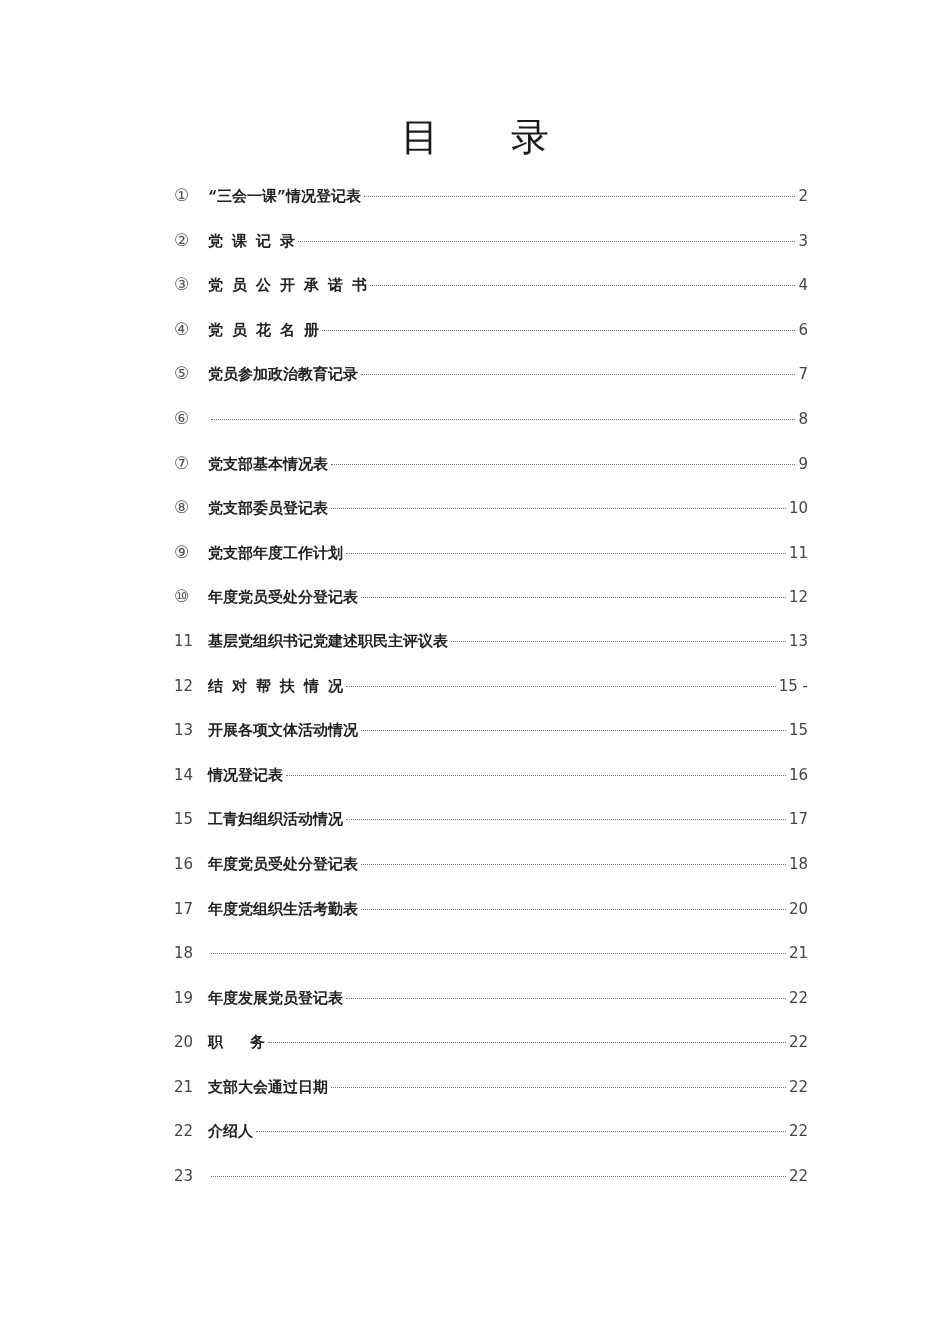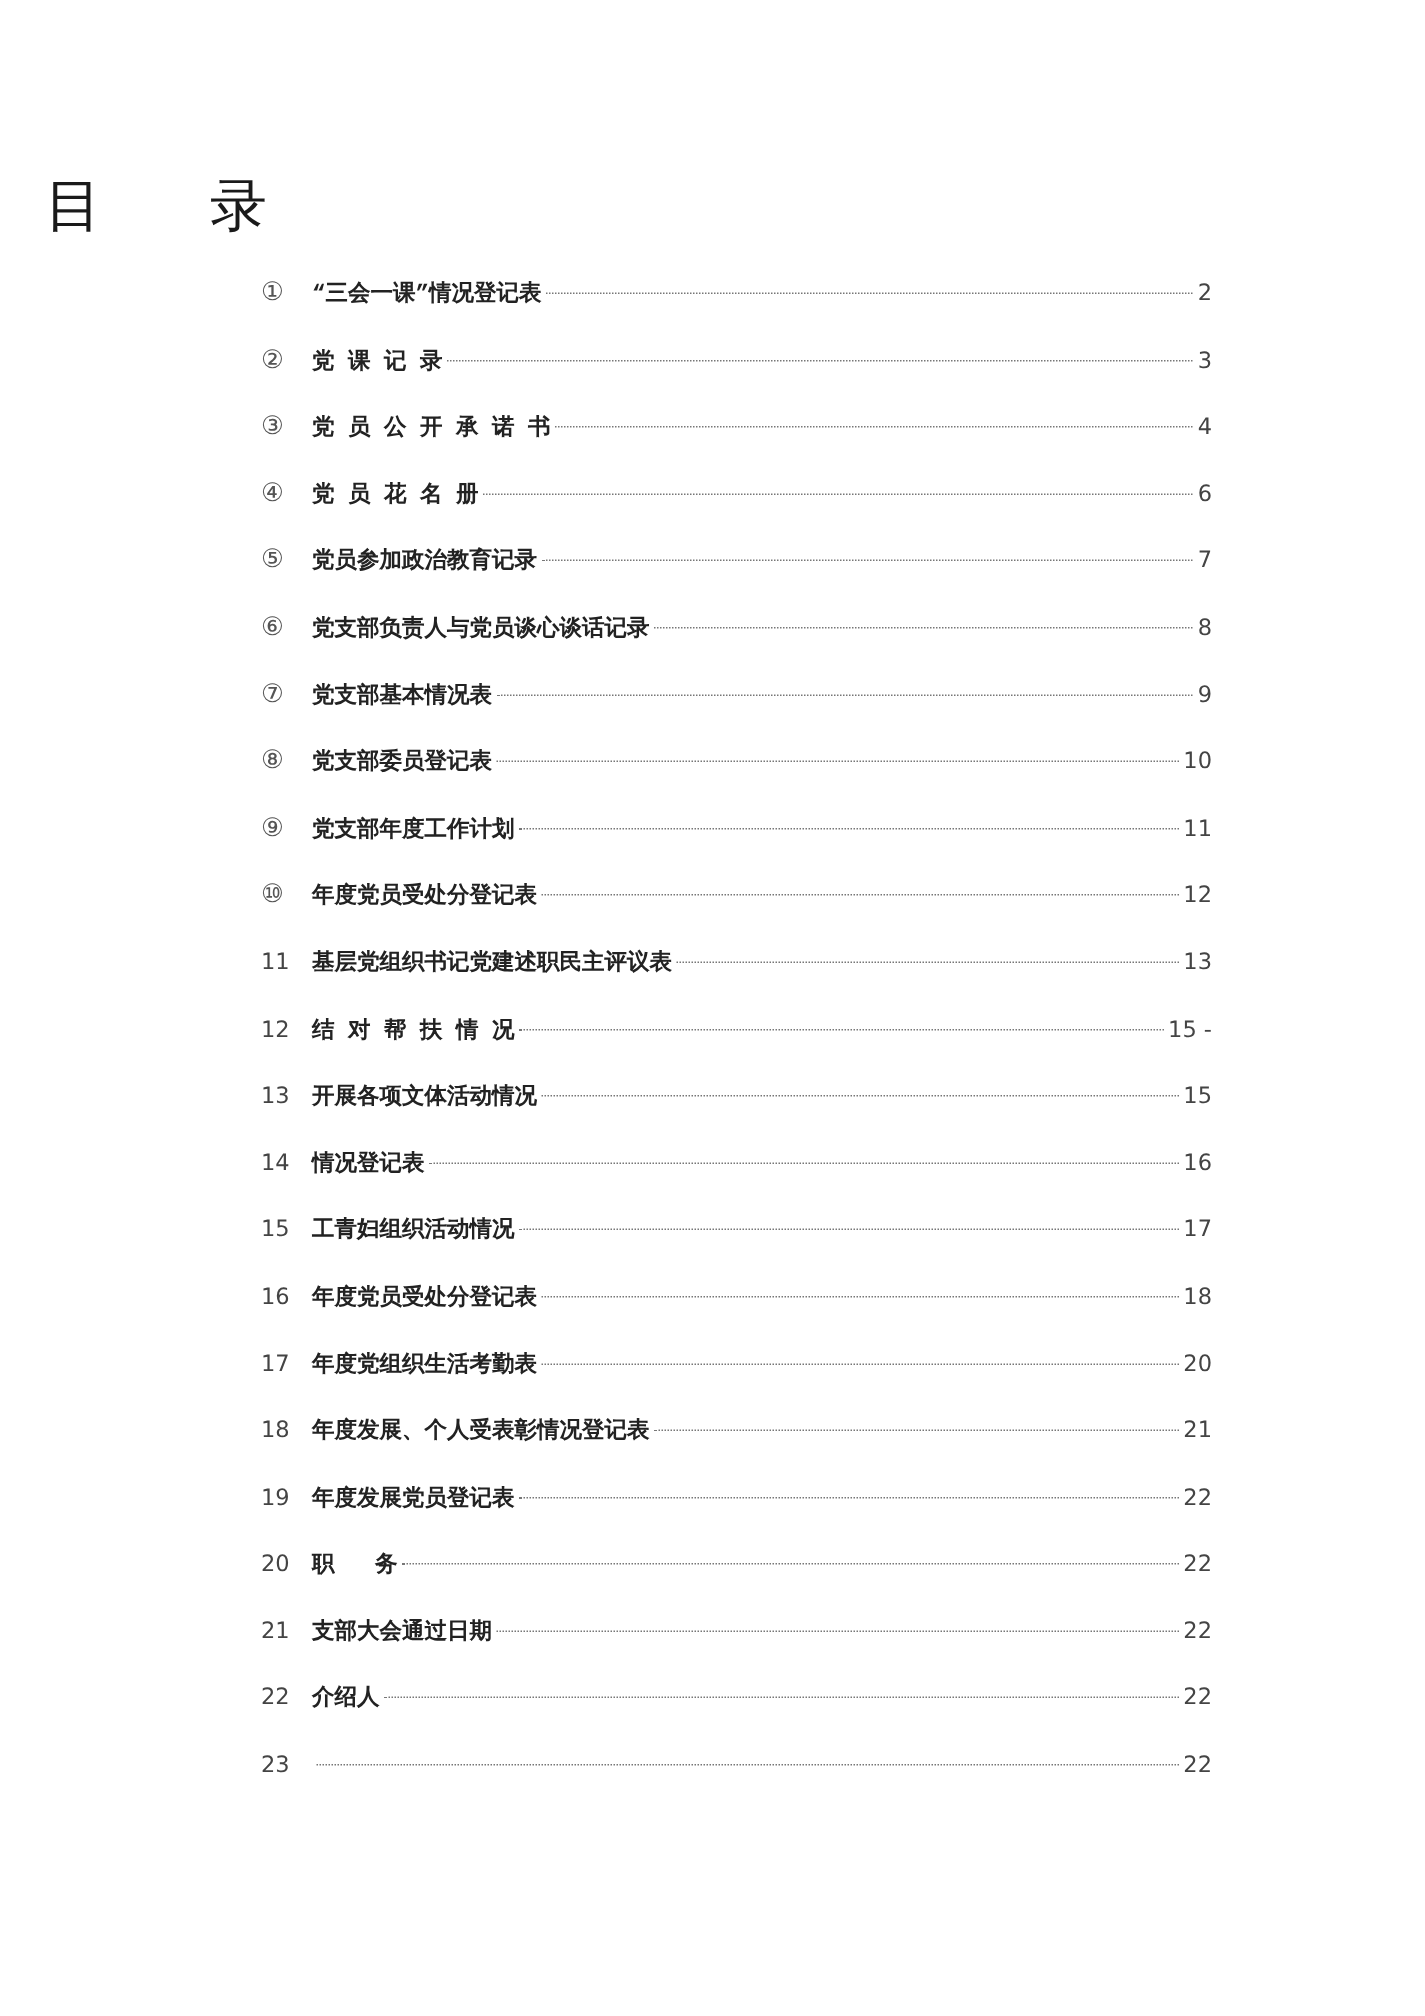--- a/index.html
+++ b/index.html
@@ -1,19 +1,19 @@
 <!DOCTYPE html>
 <html><head>
 <meta charset="utf-8">
 <style>
   html, body { margin: 0; padding: 0; background: #ffffff; }
   body { width: 950px; height: 1344px; position: relative; overflow: hidden;
          font-family: "DejaVu Sans", "Liberation Sans", sans-serif; color: #2b2b2b; }
   .page { position: absolute; left: 0; top: 0; width: 950px; height: 1344px; background: #fff; }
-  .title { position: absolute; top: 112px; left: 0; width: 950px; 
+  .title { position: absolute; top: 112px; left: 0; width: 950px; text-align: center;
            font-size: 38px; letter-spacing: 30px; padding-left: 30px; box-sizing: border-box;
            color: #1a1a1a; font-family: "DejaVu Sans", sans-serif; }
   .toc { position: absolute; top: 180px; left: 174px; width: 634px; margin: 0; padding: 0; list-style: none; }
   .toc-row { display: flex; align-items: baseline; height: 44.6px; line-height: 30px; font-size: 15px; }
   .num { width: 34px; flex: 0 0 34px; color: #444; font-size: 15px; }
   .circ { font-size: 17px; color: #555; }
   .label { white-space: pre; color: #222; font-weight: bold; font-size: 15px; font-family: Liberation Mono, monospace; }
   .leader { flex: 1 1 auto; border-bottom: 1px dotted #777; margin: 0 3px; position: relative; top: -4px; height: 0; }
   .page-no { color: #444; font-size: 15px; min-width: 8px; text-align: right; }
 </style>
@@ -49,21 +49,20 @@
         <span class="page-no">6</span>
       </li>
     <li class="toc-row">
         <span class="num circ">⑤</span>
         <span class="label">党员参加政治教育记录</span>
         <span class="leader"></span>
         <span class="page-no">7</span>
       </li>
     <li class="toc-row">
         <span class="num circ">⑥</span>
-        <span class="label">党支部负责人与党员谈心谈话记录</span>
         <span class="leader"></span>
         <span class="page-no">8</span>
       </li>
     <li class="toc-row">
         <span class="num circ">⑦</span>
         <span class="label">党支部基本情况表</span>
         <span class="leader"></span>
         <span class="page-no">9</span>
       </li>
     <li class="toc-row">
@@ -121,21 +120,20 @@
         <span class="page-no">18</span>
       </li>
     <li class="toc-row">
         <span class="num">17</span>
         <span class="label">年度党组织生活考勤表</span>
         <span class="leader"></span>
         <span class="page-no">20</span>
       </li>
     <li class="toc-row">
         <span class="num">18</span>
-        <span class="label">年度发展、个人受表彰情况登记表</span>
         <span class="leader"></span>
         <span class="page-no">21</span>
       </li>
     <li class="toc-row">
         <span class="num">19</span>
         <span class="label">年度发展党员登记表</span>
         <span class="leader"></span>
         <span class="page-no">22</span>
       </li>
     <li class="toc-row">

